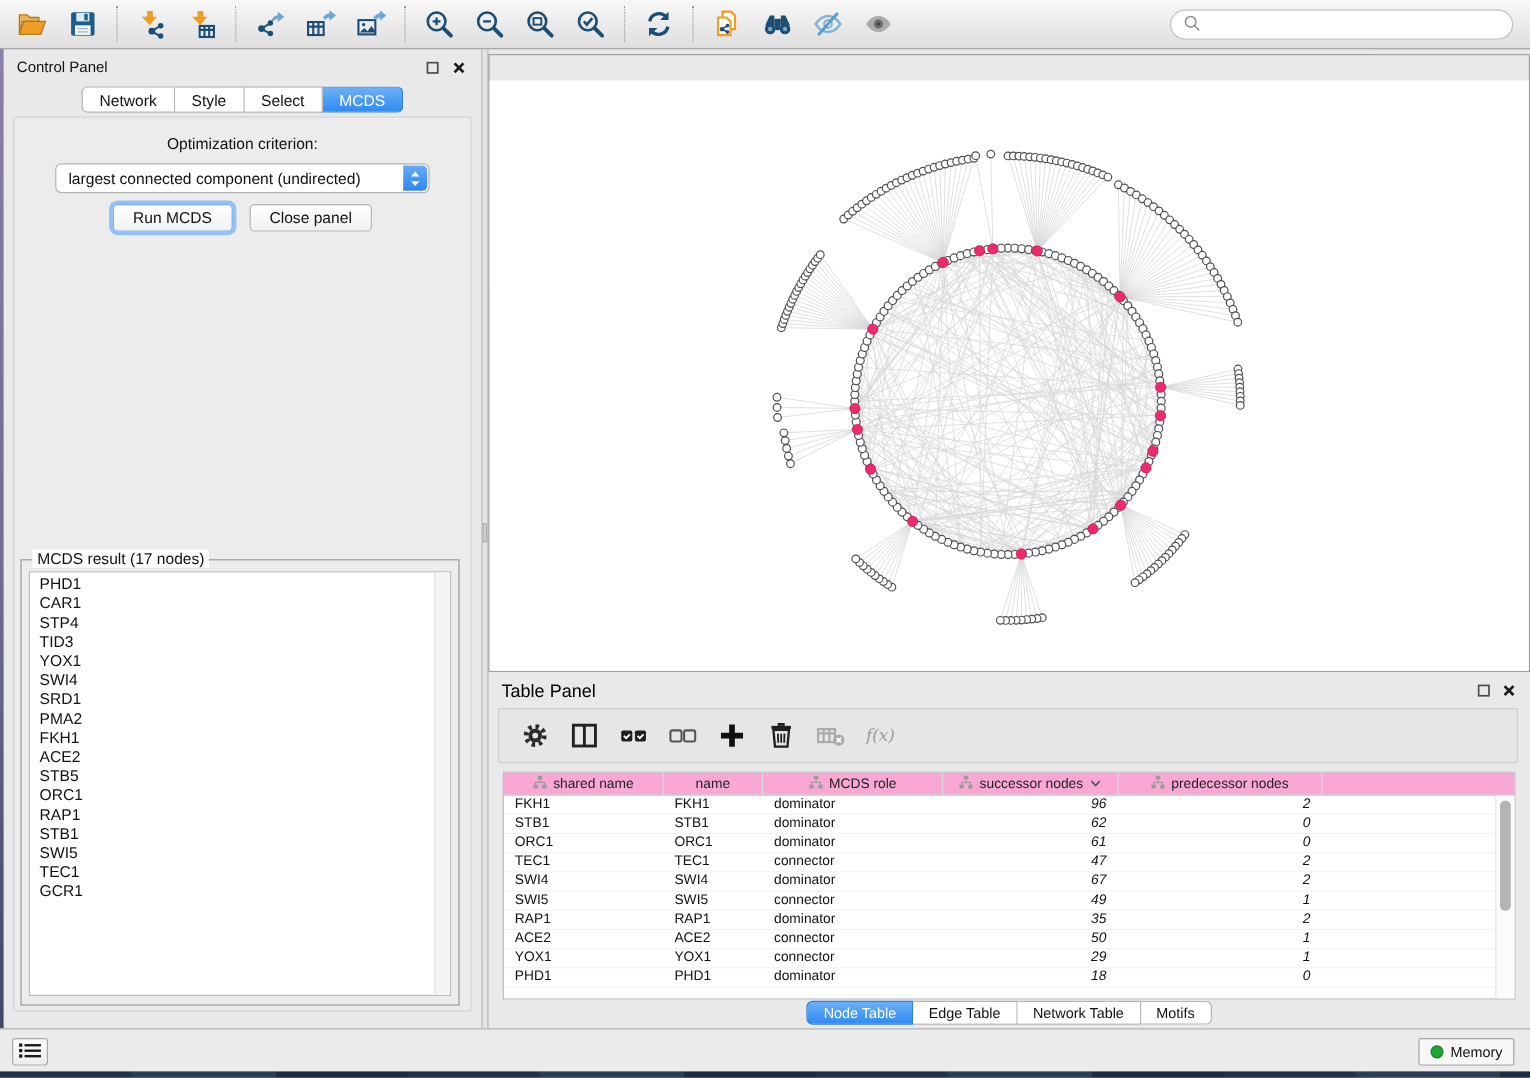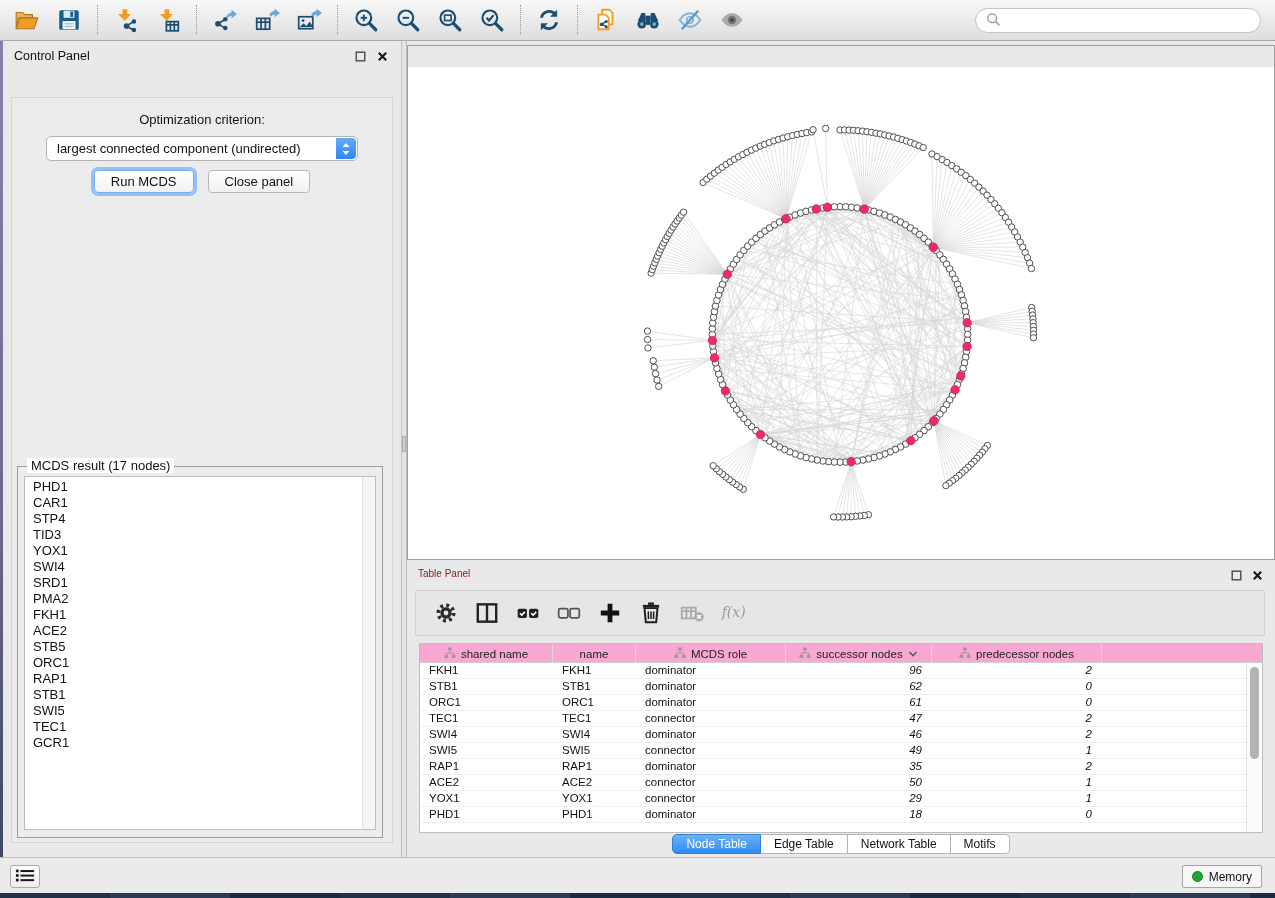--- a/index.html
+++ b/index.html
@@ -58,21 +58,21 @@
   .tl { position:absolute; top:4.5px; width:12px; height:12px; border-radius:50%; }
   .tl.red { left:10px; background:#ff5f57; border:0.5px solid #e0443e; }
   .tl.yellow { left:30px; background:#febc2e; border:0.5px solid #d89e24; }
   .tl.green { left:50px; background:#28c840; border:0.5px solid #1da82f; }
   .net-title { position:absolute; left:0; right:0; top:3px; text-align:center; font-size:12px; color:#333; }
   .net-canvas { position:absolute; left:0; right:0; top:21px; bottom:0; background:#fff; }
   .net-canvas svg { display:block; width:100%; height:100%; }
 
   
   .table-panel { position:absolute; left:0; right:0; top:521px; height:295px; }
-  .tp-title { position:absolute; left:11px; top:6px; font-size:10px; color:#7f1d1d;text-align:center; }
+  .tp-title { position:absolute; left:11px; top:6px; font-size:15px; color:#000000;text-align:center; }
   .tp-float { right:32px; top:6px; } .tp-close { right:11px; top:6px; }
   .tp-toolbar { position:absolute; left:8px; right:10px; top:28px; height:46px; background:#e6e6e6;
     border:1px solid #cfcfcf; border-radius:2px; display:flex; align-items:center; padding-left:16px; gap:13px; }
   .tp-tbtn { width:28px; height:28px; display:flex; align-items:center; justify-content:center; }
   .tp-table { position:absolute; left:12px; right:12px; top:81px; height:190px; background:#fff; border:1px solid #bdbdbd; }
   .tp-thead { position:absolute; left:0; right:0; top:0; height:19px; background:#f9a8d4; border-bottom:1px solid #cfcfcf; display:flex; }
   .th { height:19px; display:flex; align-items:center; justify-content:center; gap:5px; border-right:1px solid #dadada; font-size:11.5px; color:#222; overflow:hidden; }
   .th .thlabel { white-space:nowrap; }
   .tp-rows { position:absolute; left:0; right:16px; top:19px; bottom:0; overflow:hidden; }
   .tr { display:flex; height:16px; border-bottom:1px solid #f2f2f2; }
@@ -275,20 +275,26 @@
         <svg width="11" height="11" viewBox="0 0 11 11">
             <rect x="1.2" y="1.2" width="8.6" height="8.6" fill="none" stroke="#4a4a4a" stroke-width="1.4"></rect>
           </svg>
       </span>
       <span class="win-ctl cp-close">
         <svg width="11" height="11" viewBox="0 0 11 11">
             <path d="M1.8 1.8 L9.2 9.2 M9.2 1.8 L1.8 9.2" stroke="#1a1a1a" stroke-width="2.2"></path>
           </svg>
       </span>
     </div>
+    <div class="cp-tabs" id="cp-tabs">
+        <div class="seg">Network</div>
+        <div class="seg">Style</div>
+        <div class="seg">Select</div>
+        <div class="seg sel">MCDS</div>
+      </div>
     <div class="cp-body">
       <div class="opt-label">Optimization criterion:</div>
       <div class="dropdown">
         <span class="dd-text">largest connected component (undirected)</span>
         <span class="dd-stepper">
           <svg width="10" height="14" viewBox="0 0 10 14">
               <path d="M5 1 L8.5 5 H1.5 Z" fill="#fff"></path>
               <path d="M5 13 L1.5 9 H8.5 Z" fill="#fff"></path>
             </svg>
         </span>
@@ -1261,21 +1267,21 @@
               <div class="td l" style="width: 133px;">TEC1</div>
               <div class="td l" style="width: 83px;">TEC1</div>
               <div class="td l" style="width: 150px;">connector</div>
               <div class="td r" style="width: 146px;">47</div>
               <div class="td r" style="width: 170px;">2</div>
             </div>
             <div class="tr">
               <div class="td l" style="width: 133px;">SWI4</div>
               <div class="td l" style="width: 83px;">SWI4</div>
               <div class="td l" style="width: 150px;">dominator</div>
-              <div class="td r" style="width: 146px;">46</div>
+              <div class="td r" style="width: 146px;">67</div>
               <div class="td r" style="width: 170px;">2</div>
             </div>
             <div class="tr">
               <div class="td l" style="width: 133px;">SWI5</div>
               <div class="td l" style="width: 83px;">SWI5</div>
               <div class="td l" style="width: 150px;">connector</div>
               <div class="td r" style="width: 146px;">49</div>
               <div class="td r" style="width: 170px;">1</div>
             </div>
             <div class="tr">

